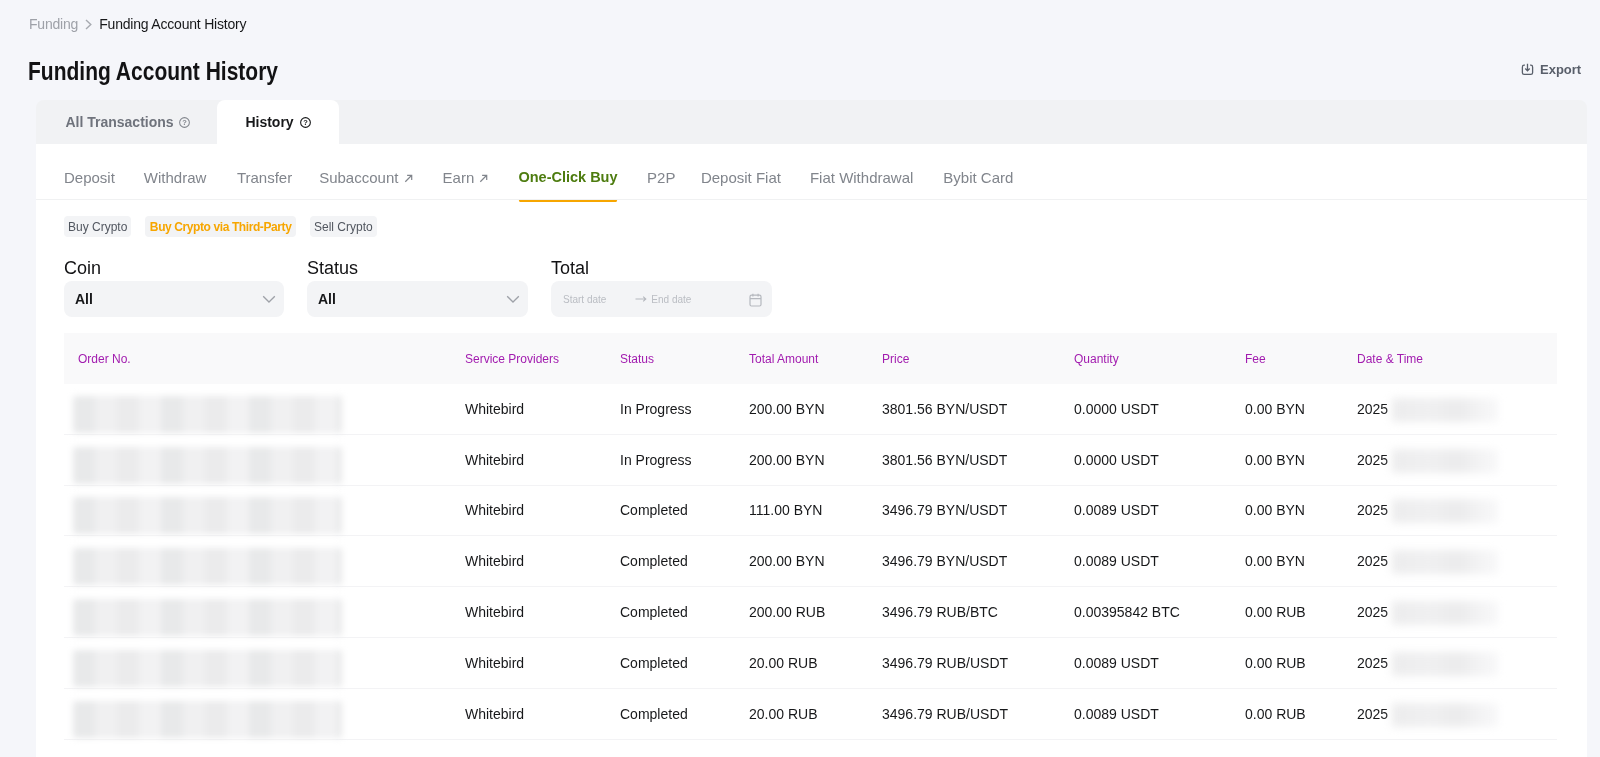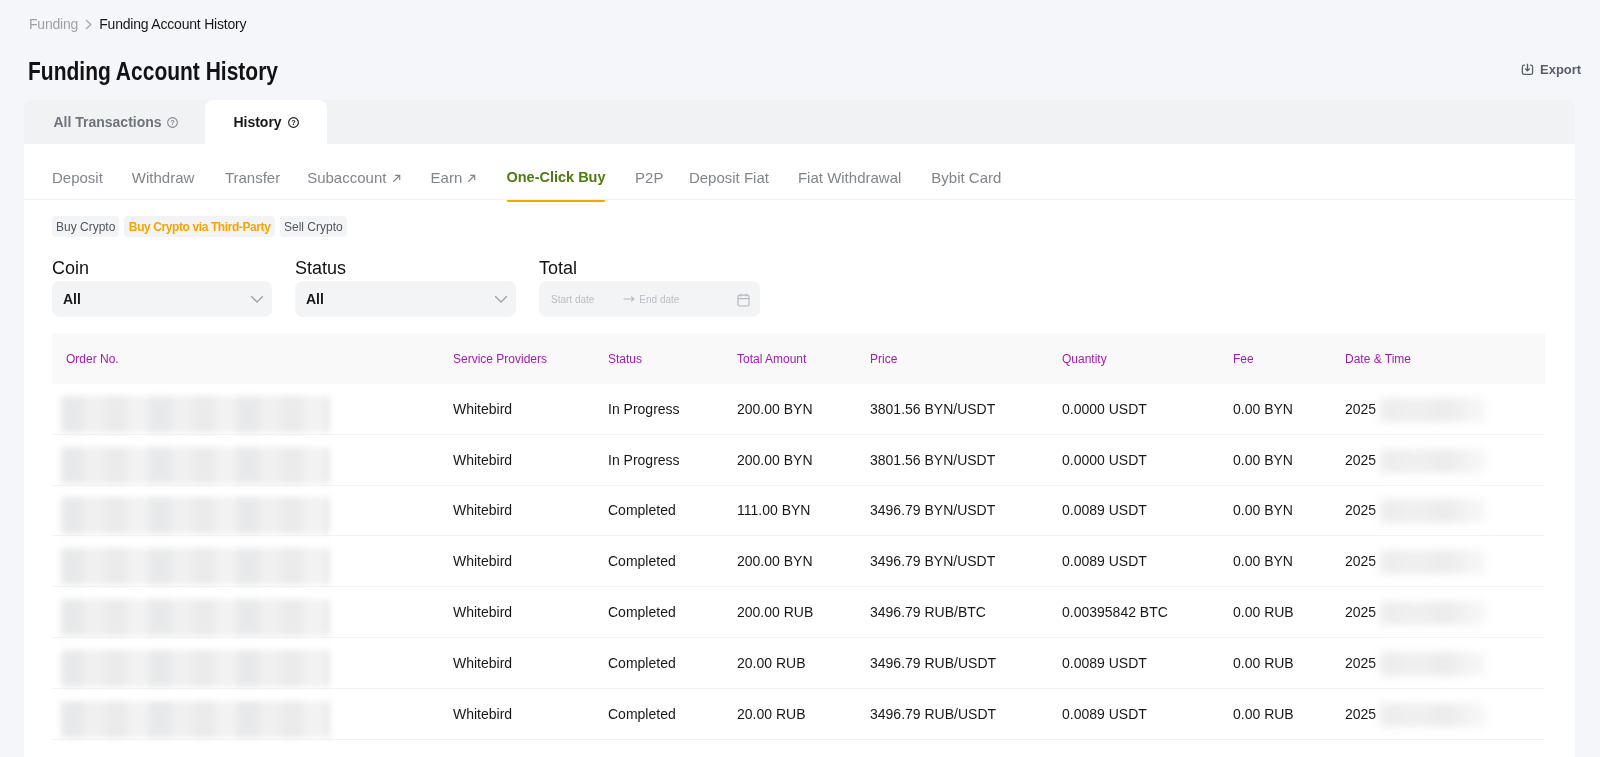--- a/index.html
+++ b/index.html
@@ -12,37 +12,37 @@
   .crumb b { color:#17181a; font-weight:400; }
   .crumb svg { margin:1px 7px 0 7px; }
 
   
   .title { left:28px; top:56.5px; font-size:25px; font-weight:700; color:#121214; transform:scaleX(0.84); transform-origin:0 50%; white-space:nowrap; }
 
   
   .export { left:1521px; top:61.5px; font-size:13px; font-weight:700; color:#595f6a; display:flex; align-items:center; gap:6px; }
 
   
-  .card { left:24px; top:100px; width:1551px; height:657px; }
+  .card { left:36px; top:100px; width:1551px; height:657px; }
   .tabband { position:absolute; left:0; top:0; width:100%; height:44px; background:#f1f2f4; border-radius:8px 8px 0 0; }
   .tab1 { position:absolute; left:0; top:0; width:181px; height:44px; padding-left:2px; display:flex; align-items:center; justify-content:center; gap:5px;
           font-size:14px; font-weight:700; color:#6f737c; }
   .tab2 { position:absolute; left:181px; top:0; width:122px; height:44px; background:#fff; border-radius:8px 8px 0 0;
           display:flex; align-items:center; justify-content:center; gap:6px; font-size:14px; font-weight:700; color:#17181a; }
   .content { position:absolute; left:0; top:44px; width:100%; height:613px; background:#fff; }
 
   
   .subtabs { position:absolute; left:28px; top:25px; height:16px; display:flex; align-items:center; font-size:15px; color:#81858c; white-space:nowrap; }
   .subtabs .st { display:flex; align-items:center; }
   .subtabs .active { color:#4d7c0f; font-weight:700; font-size:14.5px; position:relative; }
   .subtabs .active::after { content:""; position:absolute; left:0.5px; right:0.5px; bottom:-17.4px; height:3px; background:#f7a600; border-radius:2px; }
   .subline { position:absolute; left:0; top:55px; width:100%; height:1px; background:#f0f1f2; }
 
   
-  .pills { position:absolute; left:28px; top:72px; display:flex; gap:5px; }
+  .pills { position:absolute; left:28px; top:72px; display:flex; gap:14px; }
   .pill { height:21px; padding:0 4px; display:flex; align-items:center; background:#f3f4f6; border-radius:4px;
           font-size:12px; color:#51565f; }
   .pill.hot { background:#f2f3f5; color:#f7a600; font-weight:700; letter-spacing:-0.4px; padding:0 4.5px; }
 
   
   .flabel { position:absolute; top:114px; font-size:18px; color:#121214; }
   .fbox { position:absolute; top:137px; height:36px; background:#f3f4f6; border-radius:8px; display:flex; align-items:center; }
   .fbox .val { font-size:14px; font-weight:700; color:#17181a; margin-left:11px; }
   .fbox .chev { position:absolute; right:8px; top:14px; }
   .dates { font-size:10px; color:#babdc3; }

